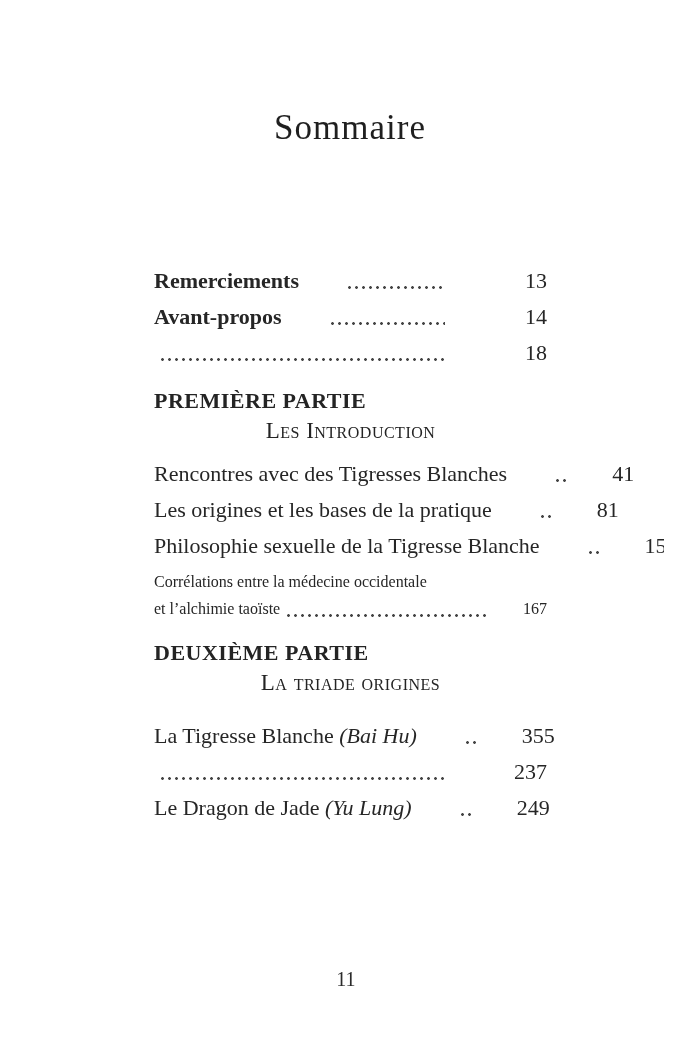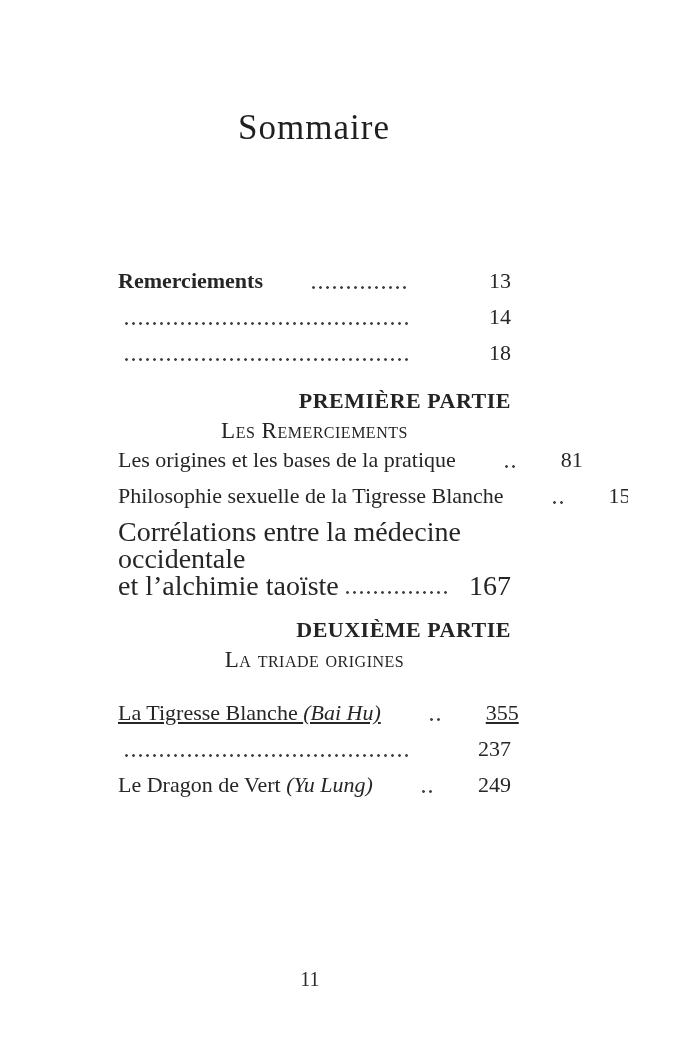--- a/index.html
+++ b/index.html
@@ -8,20 +8,21 @@
     background: #ffffff;
   }
   .page {
     position: relative;
     width: 628px;
     height: 1050px;
     background: #ffffff;
     color: #262626;
     font-family: "Liberation Serif", "DejaVu Serif", serif;
     overflow: hidden;
+    margin-left: 36px;
   }
   .title {
     margin: 0;
     padding-top: 104px;
     height: 48px;
     line-height: 48px;
     text-align: center;
     font-size: 35px;
     font-weight: normal;
     letter-spacing: 1px;
@@ -33,21 +34,21 @@
   .entry {
     display: flex;
     align-items: center;
     font-size: 22px;
     line-height: 27px;
     margin-bottom: 9px;
     gap: 42px;
   }
   .entry-multiline {
     display: block;
-    font-size: 28px;
+    font-size: 16px;
     line-height: 27px;
     margin-bottom: 9px;
   }
   .entry-multiline .wrap-row {
     display: flex;
     align-items: center;
     font-family: Liberation Serif, serif;
   }
   .bold .label { font-weight: bold; }
   .label { white-space: nowrap; }
@@ -62,39 +63,39 @@
     background-size: 7px 5px;
     background-position: left center;
     background-repeat: repeat-x;
   }
   .pagenum {
     width: 56px;
     text-align: right;
     white-space: nowrap;
   }
   .part-heading {
-    text-align: right;
+    text-align: left;
     font-size: 22px;
     font-weight: bold;
     line-height: 30px;
     letter-spacing: 0.5px;
     color: #242424;
   }
   .part-subtitle {
     text-align: center;
     font-size: 23px;
     line-height: 30px;
     font-variant: small-caps;
     letter-spacing: 0.5px;
     color: #242424;
   }
   .sp-part1 { margin-top: 20px; }
   .sp-entries1 { margin-top: 14px; }
   .sp-part2 { margin-top: 16px; }
-  .sp-entries2 { margin-top: 24px; text-decoration: underline; }
+  .sp-entries2 { margin-top: 24px; }
   .folio {
     position: absolute;
     top: 966px;
     left: 0;
     right: 8px;
     text-align: center;
     font-size: 20px;
     line-height: 27px;
     color: #2b2b2b;
   }
@@ -107,31 +108,37 @@
   <h1 class="title">Sommaire</h1>
 
   <div class="toc">
 
     <div class="entry bold">
       <span class="label">Remerciements</span>
       <span class="dots"></span>
       <span class="pagenum">13</span>
     </div>
     <div class="entry bold">
+      <span class="label">Avant-propos</span>
       <span class="dots"></span>
       <span class="pagenum">14</span>
     </div>
     <div class="entry bold">
       <span class="dots"></span>
       <span class="pagenum">18</span>
     </div>
 
     <div class="part-heading sp-part1">PREMIÈRE PARTIE</div>
-    <div class="part-subtitle">Les Remerciements</div>
+    <div class="part-subtitle">Les Introduction</div>
 
+    <div class="entry sp-entries1">
+      <span class="label">Rencontres avec des Tigresses Blanches</span>
+      <span class="dots"></span>
+      <span class="pagenum">41</span>
+    </div>
     <div class="entry">
       <span class="label">Les origines et les bases de la pratique</span>
       <span class="dots"></span>
       <span class="pagenum">81</span>
     </div>
     <div class="entry">
       <span class="label">Philosophie sexuelle de la Tigresse Blanche</span>
       <span class="dots"></span>
       <span class="pagenum">151</span>
     </div>
@@ -150,21 +157,21 @@
     <div class="entry sp-entries2">
       <span class="label"><span>La Tigresse Blanche </span><span class="it">(Bai Hu)</span></span>
       <span class="dots"></span>
       <span class="pagenum">355</span>
     </div>
     <div class="entry">
       <span class="dots"></span>
       <span class="pagenum">237</span>
     </div>
     <div class="entry">
-      <span class="label"><span>Le Dragon de Vert </span><span class="it">(Yu Lung)</span></span>
+      <span class="label"><span>Le Dragon de Jade </span><span class="it">(Yu Lung)</span></span>
       <span class="dots"></span>
       <span class="pagenum">249</span>
     </div>
 
   </div>
 
   <div class="folio">11</div>
 
 </div>
 

